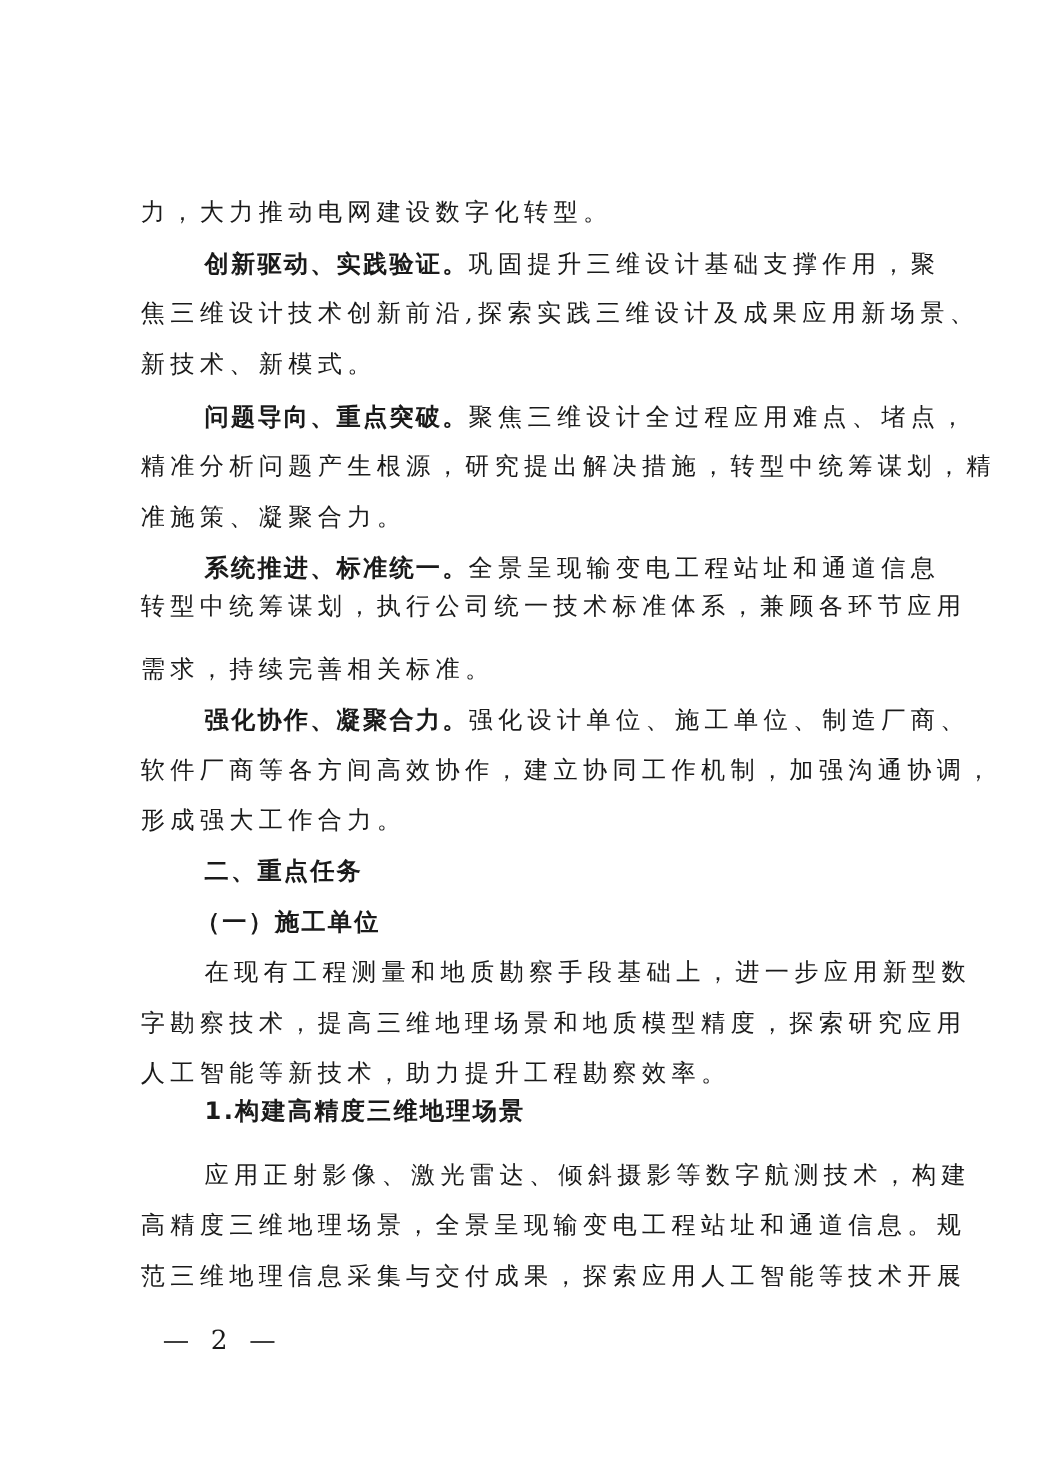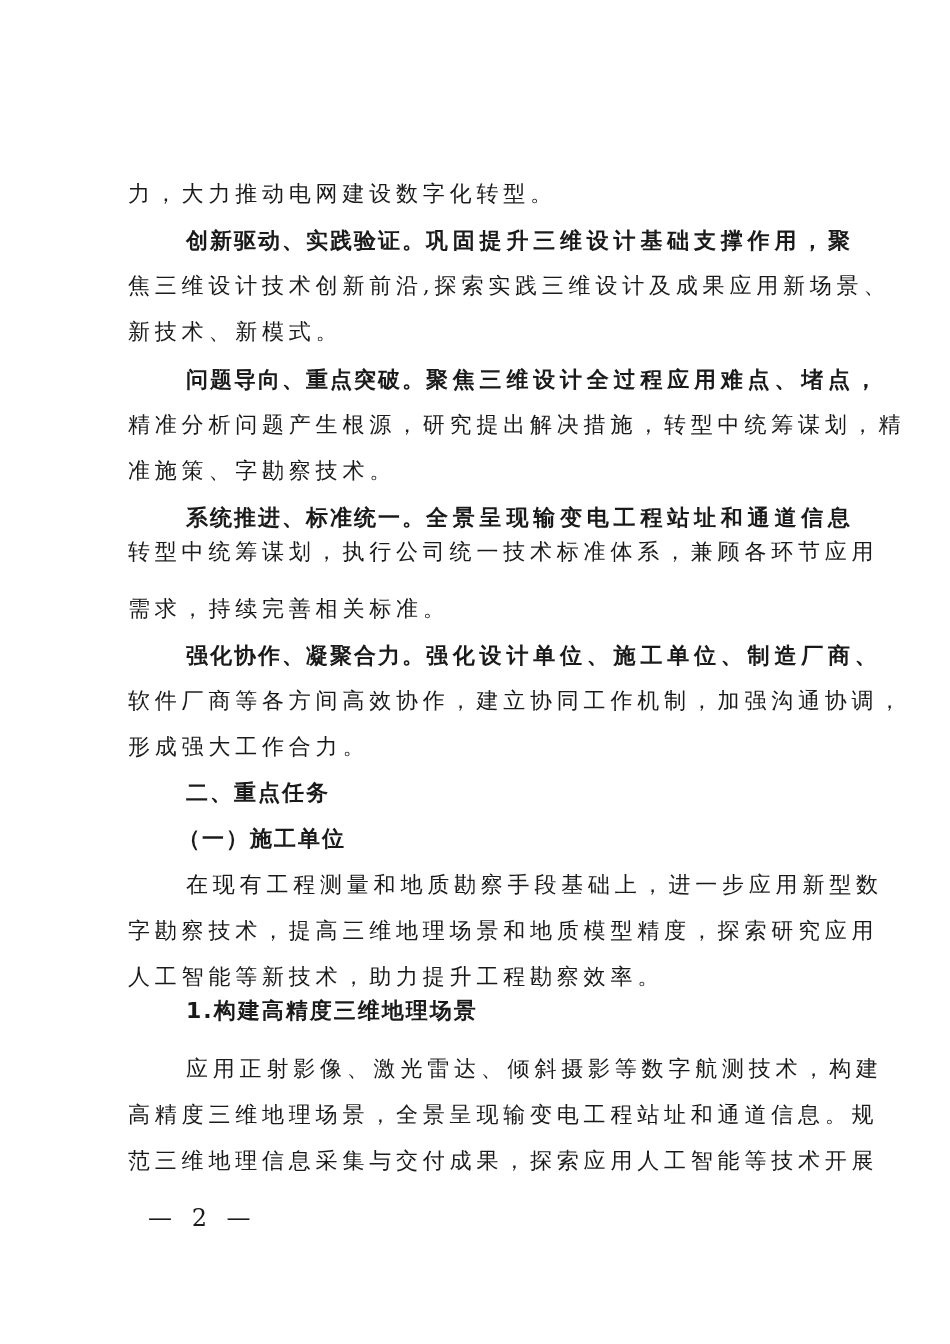--- a/index.html
+++ b/index.html
@@ -3,38 +3,38 @@
 <meta charset="utf-8">
 <style>
   html, body { margin: 0; padding: 0; background: #ffffff; }
   body { width: 950px; height: 1344px; position: relative; overflow: hidden;
          font-family: "DejaVu Serif", "Liberation Serif", serif; color: #1a1a1a; }
   .page { position: absolute; left: 128px; top: 172px; width: 710px; }
   .line { position: absolute; left: 0; height: 44px; font-size: 22px; line-height: 44px;
           white-space: nowrap; letter-spacing: 4.8px; }
   .indent { left: 58px; }
   .bold { font-weight: bold; font-family: Liberation Sans, sans-serif; letter-spacing: 2px; }
-  .rest { font-weight: bold; font-family: "DejaVu Serif", "Liberation Serif", serif; letter-spacing: 4.8px; }
+  .rest { font-weight: normal; font-family: "DejaVu Serif", "Liberation Serif", serif; letter-spacing: 4.8px; }
   .heading { font-weight: bold; font-family: "DejaVu Sans", "Liberation Sans", sans-serif; letter-spacing: 2px; }
   .page-number { position: absolute; left: 148px; top: 1198px; font-size: 24px; line-height: 40px;
                  letter-spacing: 6px; font-family: "DejaVu Serif", "Liberation Serif", serif; }
 </style>
 </head>
 <body>
 
 <div class="page">
   <div class="line" style="top:0px"><span>力，大力推动电网建设数字化转型。</span></div>
 
   <div class="line indent" style="top:46px"><span class="bold">创新驱动、实践验证。</span><span class="rest">巩固提升三维设计基础支撑作用，聚</span></div>
   <div class="line" style="top:92px"><span>焦三维设计技术创新前沿,探索实践三维设计及成果应用新场景、</span></div>
   <div class="line" style="top:138px"><span>新技术、新模式。</span></div>
 
   <div class="line indent" style="top:185px"><span class="bold">问题导向、重点突破。</span><span class="rest">聚焦三维设计全过程应用难点、堵点，</span></div>
   <div class="line" style="top:231px"><span>精准分析问题产生根源，研究提出解决措施，转型中统筹谋划，精</span></div>
-  <div class="line" style="top:277px"><span>准施策、字勘察技术。</span></div>
+  <div class="line" style="top:277px"><span>准施策、凝聚合力。</span></div>
 
   <div class="line indent" style="top:323px"><span class="bold">系统推进、标准统一。</span><span class="rest">全景呈现输变电工程站址和通道信息</span></div>
   <div class="line" style="top:358px"><span>转型中统筹谋划，执行公司统一技术标准体系，兼顾各环节应用</span></div>
   <div class="line" style="top:415px"><span>需求，持续完善相关标准。</span></div>
 
   <div class="line indent" style="top:461px"><span class="bold">强化协作、凝聚合力。</span><span class="rest">强化设计单位、施工单位、制造厂商、</span></div>
   <div class="line" style="top:507px"><span>软件厂商等各方间高效协作，建立协同工作机制，加强沟通协调，</span></div>
   <div class="line" style="top:553px"><span>形成强大工作合力。</span></div>
 
   <div class="line indent heading" style="top:599px">二、重点任务</div>

